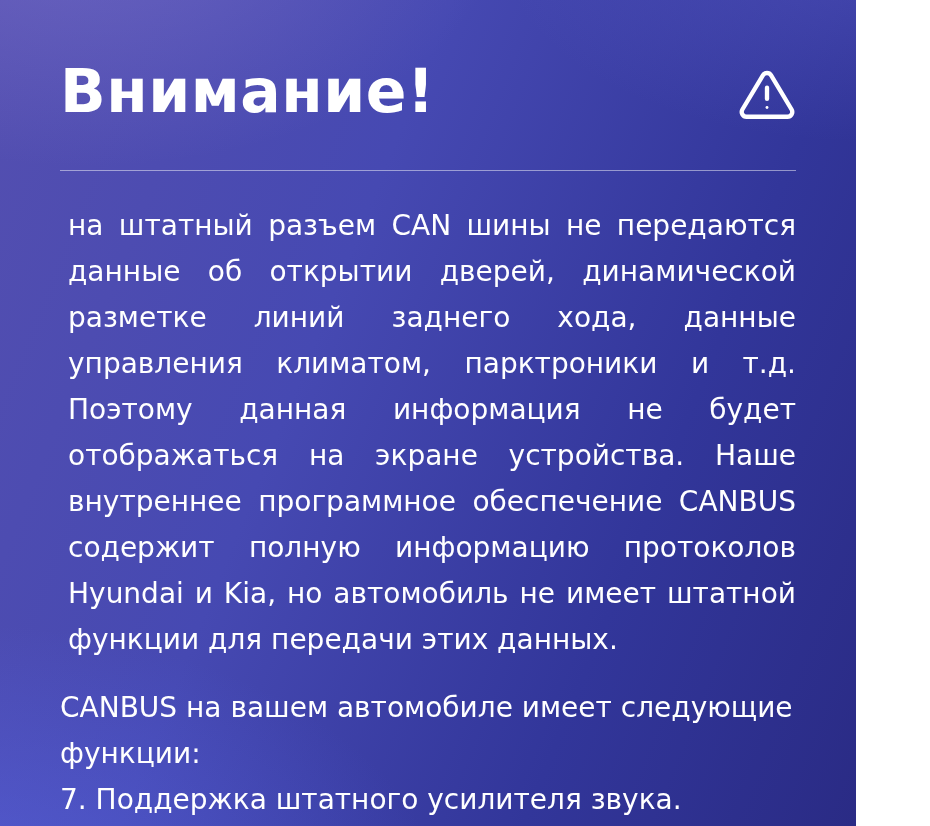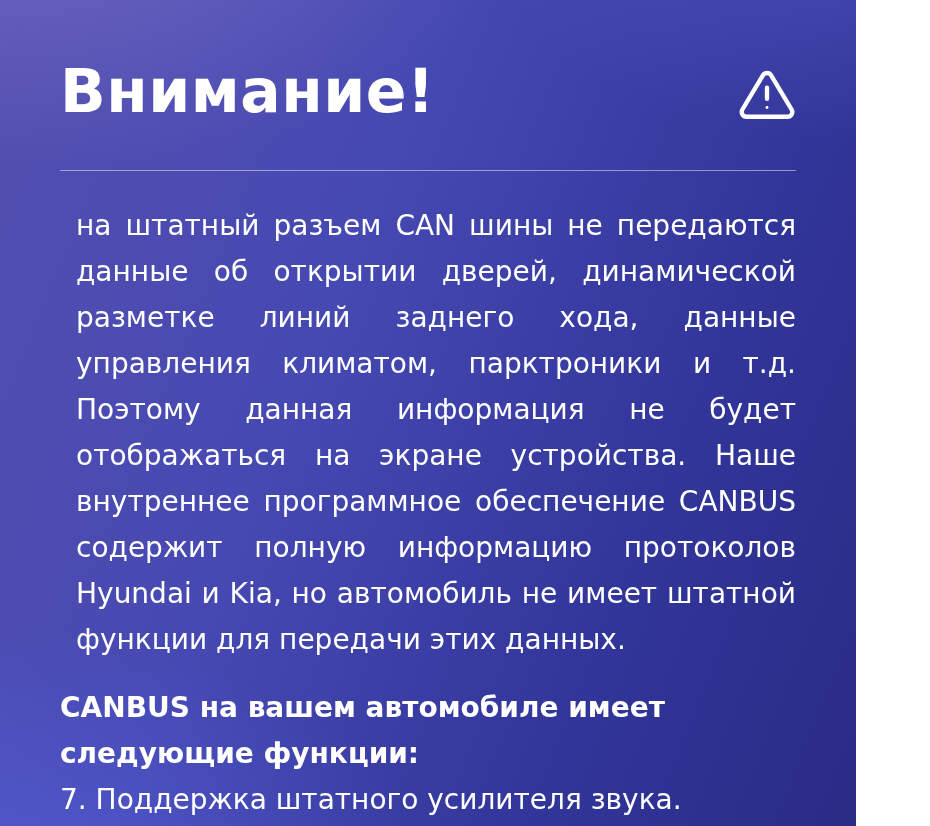--- a/index.html
+++ b/index.html
@@ -40,32 +40,31 @@
     position: absolute;
     top: 170px; left: 60px; right: 60px;
     height: 0;
     border-top: 1px solid rgba(255,255,255,0.48);
   }
   .body-text {
     position: absolute;
     top: 203px; left: 60px; right: 60px;
   }
   .paragraph {
-    margin: 0 0 22px 16px;
+    margin: 0 0 22px 8px;
     font-size: 28px;
     line-height: 46px;
     text-align: justify;
     color: #ffffff;
   }
   .list-intro {
     margin: 0;
     font-size: 28px;
     line-height: 46px;
     color: #ffffff;
-    font-weight: bold;
   }
   .func-list {
     margin: 0;
     padding: 0;
     list-style: none;
   }
   .list-item {
     font-size: 28px;
     line-height: 46px;
     color: #ffffff;

